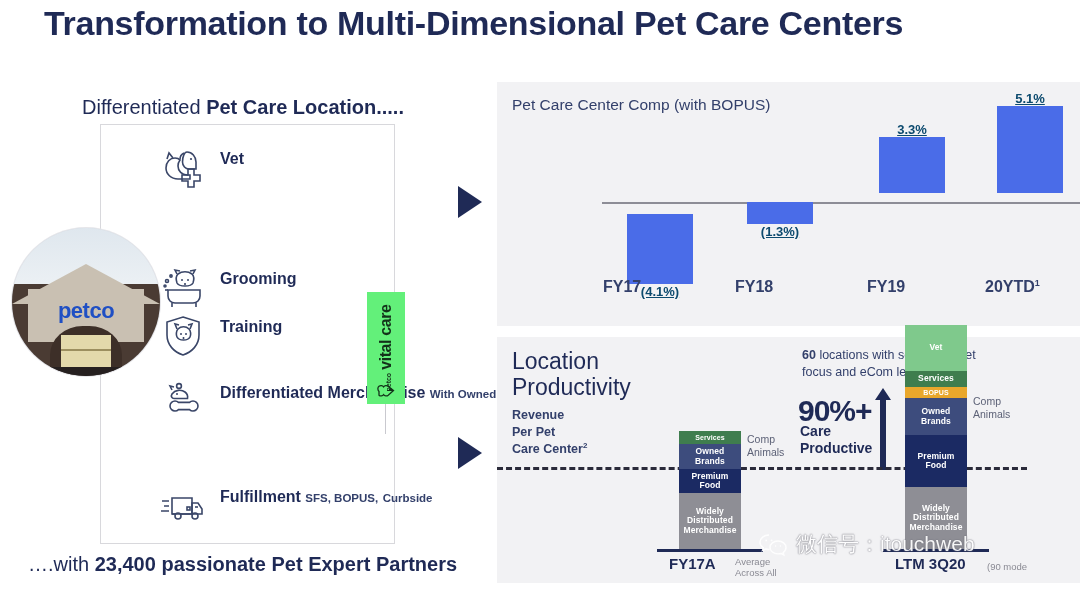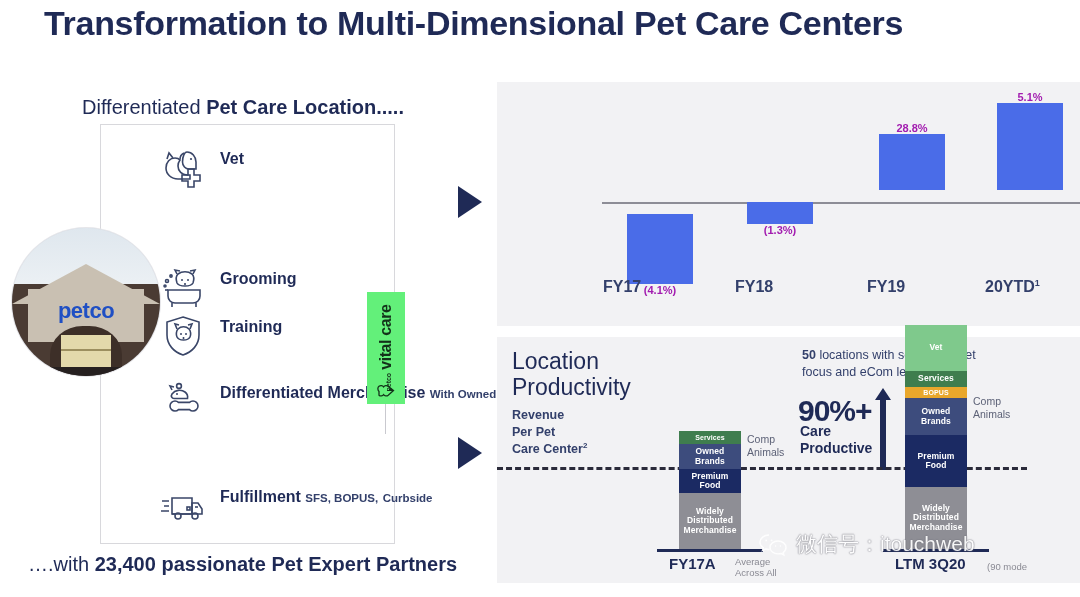--- a/index.html
+++ b/index.html
@@ -119,21 +119,21 @@
   .chart-title {
     position: absolute; left: 15px; top: 14px;
     font-size: 15.5px; color: #33406b; white-space: nowrap;
   }
   .zero-line {
     position: absolute; left: 105px; top: 120px; width: 478px; height: 1.5px; background: #8d8d96;
   }
   .bar-col { position: absolute; width: 66px; text-align: center; }
   .bar-pos, .bar-neg { background: #4a6ce8; width: 66px; }
   .bar-value {
-    font-size: 11px; font-weight: 700; color: #a21caf; white-space: nowrap;
+    font-size: 13px; font-weight: 700; color: #0c4a6e; white-space: nowrap; text-decoration: underline;
   }
   .bar-cat {
     position: absolute; top: 196px; width: 90px; text-align: left;
     font-size: 16px; font-weight: 600; color: #33406b;
   }
   .bar-cat sup { font-size: 9px; }
 
   
   .panel-bottom {
     position: absolute; left: 497px; top: 337px;
@@ -334,34 +334,35 @@
   <div class="tag-stem"></div>
 
   <div class="left-footer">
     <span>….with </span><b>23,400 passionate Pet Expert Partners</b>
   </div>
 
   <div class="arrow arrow-top"></div>
   <div class="arrow arrow-bottom"></div>
 
   <div class="panel-top">
+    <div class="chart-title">Pet Care Center Comp  (with BOPUS)</div>
     <div class="zero-line"></div>
     <div id="comp-bars">
         <div class="bar-col" style="left: 118px; top: 132px; margin-left: 12px;">
           <div class="bar-neg" style="height: 69.7px; background: rgb(74, 108, 232);"></div>
           <div class="bar-value">(4.1%)</div>
         </div>
         <div class="bar-cat" style="left: 106px;">FY17</div>
         <div class="bar-col" style="left: 250px; top: 120px;">
           <div class="bar-neg" style="height: 22.1px; background: rgb(74, 108, 232);"></div>
           <div class="bar-value">(1.3%)</div>
         </div>
         <div class="bar-cat" style="left: 238px;">FY18</div>
         <div class="bar-col" style="left: 382px; top: 39.9px;">
-          <div class="bar-value">28.8%</div>
+          <div class="bar-value">3.3%</div>
           <div class="bar-pos" style="height: 56.1px; background: rgb(74, 108, 232);"></div>
         </div>
         <div class="bar-cat" style="left: 370px;">FY19</div>
         <div class="bar-col" style="left: 500px; top: 9.3px;">
           <div class="bar-value">5.1%</div>
           <div class="bar-pos" style="height: 86.7px; background: rgb(74, 108, 232);"></div>
         </div>
         <div class="bar-cat" style="left: 488px;">20YTD<sup>1</sup></div>
       </div>
   </div>
@@ -371,21 +372,21 @@
       <div>Location</div>
       <div>Productivity</div>
     </div>
     <div class="loc-sub">
       <div>Revenue</div>
       <div>Per Pet</div>
       <div>Care Center<sup>2</sup></div>
     </div>
 
     <div class="callout">
-      <b>50</b><span> locations with services &amp; vet</span><br>
+      <b>60</b><span> locations with services &amp; vet</span><br>
       <span>focus and eCom leverage are</span>
     </div>
 
     <div class="big90">90%+</div>
     <div class="big90-sub">
       <div>Care</div>
       <div>Productive</div>
     </div>
     <span class="up-arrow">
       <svg viewBox="0 0 16 82" width="16" height="82">

